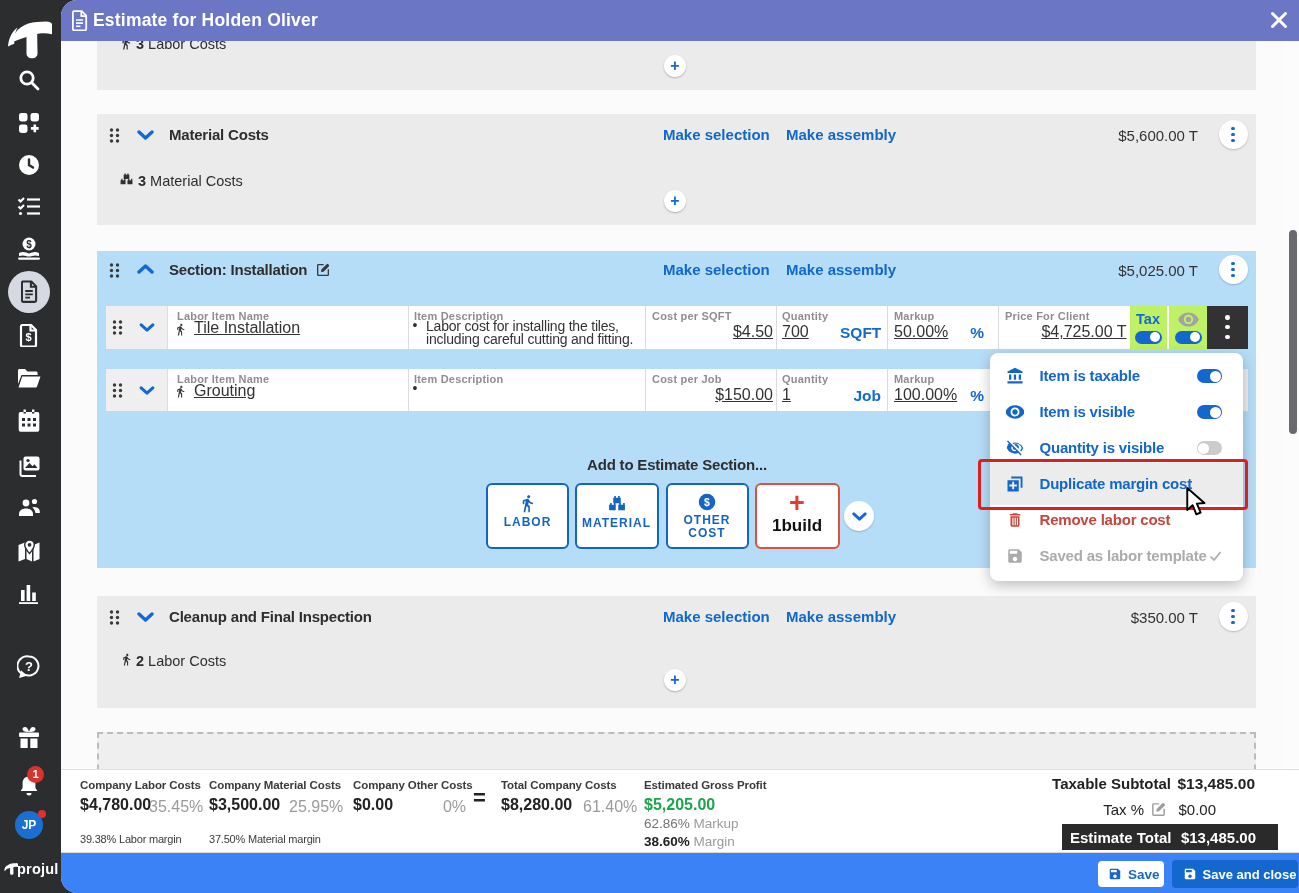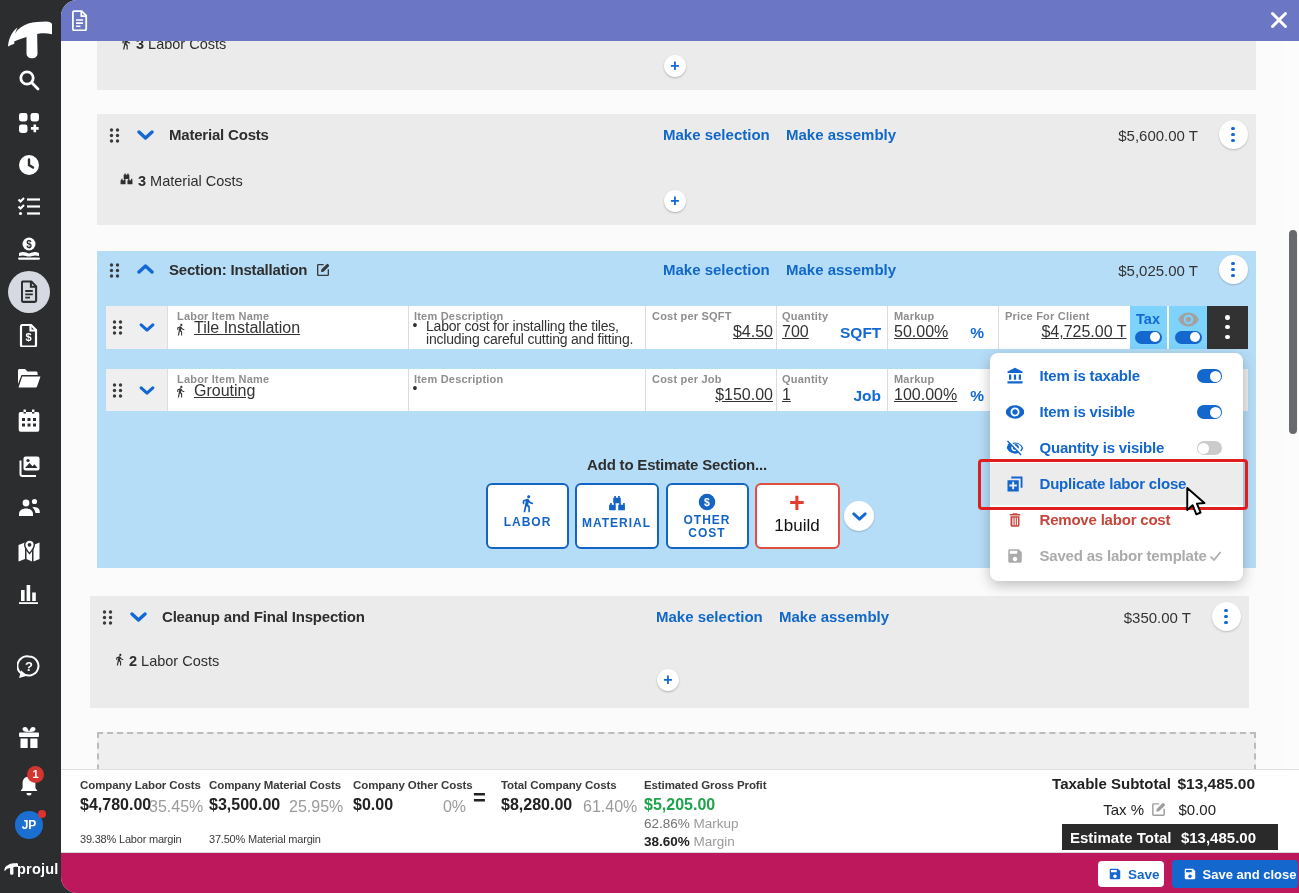--- a/index.html
+++ b/index.html
@@ -19,21 +19,21 @@
 .dotcirc{position:absolute;width:29px;height:29px;border-radius:50%;background:#fff;box-shadow:0 1px 2px rgba(0,0,0,.2);}
 .dotcirc i{position:absolute;left:12.7px;width:3.6px;height:3.6px;border-radius:50%;background:#1269d3;}
 .row{position:absolute;background:#fff;}
 .lcell{position:absolute;background:#efefef;border-right:1px solid #dddddd;}
 .vdiv{position:absolute;width:1px;background:#dcdcdc;}
 .lab{position:absolute;font-size:11px;font-weight:bold;color:#8e8e8e;letter-spacing:.2px;}
 .val{position:absolute;font-size:16px;color:#333;white-space:nowrap;text-decoration:underline;}
 .vr{text-align:right;}
 .bluebtn{color:#1269d3;font-weight:bold;font-size:15.5px;position:absolute;}
 .desc{position:absolute;font-size:14px;color:#333;line-height:13.5px;white-space:nowrap;letter-spacing:-.2px;}
-.gcell{position:absolute;background:#7dd3fc;}
+.gcell{position:absolute;background:#bef264;}
 .tog{position:absolute;border-radius:8px;background:#1467cd;}
 .tog:after{content:"";position:absolute;right:1.5px;top:1.5px;bottom:1.5px;aspect-ratio:1;border-radius:50%;background:#fff;}
 .togoff{background:#cbcbcb;}
 .togoff:after{right:auto;left:1.5px;}
 .mitem{position:absolute;height:36px;width:253px;}
 .mtext{position:absolute;left:50px;top:9px;font-size:15px;font-weight:bold;color:#1266cc;letter-spacing:-.2px;white-space:nowrap;}
 .micon{position:absolute;left:16px;top:9px;width:18px;height:18px;}
 .btn-add{position:absolute;width:83px;height:66px;background:#fff;border:2px solid #1464c4;border-radius:6px;text-align:center;}
 .btn-add .bl{font-size:12px;font-weight:bold;color:#1464c4;letter-spacing:1px;line-height:13px;}
 .sumlab{position:absolute;font-size:11.5px;font-weight:bold;color:#3a3a3a;letter-spacing:-.1px;white-space:nowrap;}
@@ -45,20 +45,21 @@
 </head>
 <body>
 <div id="panel"></div>
 
 <div id="hdr">
   <svg class="abs" style="left:11px;top:10px" width="16" height="21" viewBox="0 0 18 23">
       <path d="M2 1h9l5 5v15a1.5 1.5 0 0 1-1.5 1.5h-12A1.5 1.5 0 0 1 1 21V2.5A1.5 1.5 0 0 1 2 1z" fill="none" stroke="#fff" stroke-width="2"></path>
       <path d="M10.5 1v5.5H16" fill="none" stroke="#fff" stroke-width="2"></path>
       <path d="M4.5 11h8M4.5 14.5h8M4.5 18h5" stroke="#fff" stroke-width="1.8"></path>
     </svg>
+  <div class="ttl">Estimate for Holden Oliver</div>
   <svg class="abs" style="left:1209px;top:11px" width="18" height="18" viewBox="0 0 18 18">
       <path d="M2.5 2.5 L15.5 15.5 M15.5 2.5 L2.5 15.5" stroke="#fff" stroke-width="3" stroke-linecap="round"></path>
     </svg>
 </div>
 
 <div class="card" style="left:97px;top:41px;width:1159px;height:49px;">
   <svg class="abs" style="left:22px;top:-6px" width="14" height="16" viewBox="0 0 24 24">
       <path fill="#2f2f2f" d="M13.5 5.5c1.1 0 2-.9 2-2s-.9-2-2-2-2 .9-2 2 .9 2 2 2zM9.8 8.9L7 23h2.1l1.8-8 2.1 2v6h2v-7.5l-2.1-2 .6-3C14.8 12 16.8 13 19 13v-2c-1.9 0-3.5-1-4.3-2.4l-1-1.6c-.4-.6-1-1-1.7-1-.3 0-.5.1-.8.1L6 8.3V13h2V9.6l1.8-.7"></path>
     </svg>
   <div class="abs sub" style="left:39px;top:-5px;"><span class="bold">3</span> Labor Costs</div>
@@ -229,29 +230,29 @@
 </div>
 <div class="btn-add" style="left:665.5px;top:483px;width:83px;">
   <svg style="margin:8px auto 3px" width="18" height="18" viewBox="0 0 24 24">
       <circle cx="12" cy="12" r="11" fill="#1464c4"></circle>
       <text x="12" y="17" text-anchor="middle" font-size="14" font-weight="bold" fill="#fff" font-family="Liberation Sans,sans-serif">$</text>
     </svg>
   <div class="bl">OTHER<br>COST</div>
 </div>
 <div class="btn-add" style="left:754.5px;top:483px;width:85px;border-color:#dd4f3e;">
   <div style="margin-top:4px;font-size:27px;font-weight:bold;color:#e23d2e;line-height:28px;">+</div>
-  <div style="font-size:17px;font-weight:normal;color:#111;line-height:18px;">1build</div>
+  <div style="font-size:17px;font-weight:bold;color:#111;line-height:18px;">1build</div>
 </div>
 <div class="dotcirc" style="left:843.5px;top:500.5px;width:30px;height:30px;">
   <svg class="abs" style="left:8px;top:11px" width="15" height="9" viewBox="0 0 17 10">
       <path d="M2 2 L8.5 8 L15 2" fill="none" stroke="#1269d3" stroke-width="3.2" stroke-linecap="round" stroke-linejoin="round"></path>
     </svg>
 </div>
 
-<div class="card" style="left:90px;top:596px;width:1159px;height:112px;">
+<div class="card" style="left:97px;top:596px;width:1159px;height:112px;">
   <svg class="abs" style="left:12px;top:13.5px" width="11" height="15" viewBox="0 0 11 15">
       <g fill="#3a3a3a">
         <circle cx="2.5" cy="2" r="1.7"></circle>
         <circle cx="8.5" cy="2" r="1.7"></circle>
         <circle cx="2.5" cy="7.5" r="1.7"></circle>
         <circle cx="8.5" cy="7.5" r="1.7"></circle>
         <circle cx="2.5" cy="13" r="1.7"></circle>
         <circle cx="8.5" cy="13" r="1.7"></circle>
       </g>
     </svg>
@@ -305,21 +306,21 @@
   <svg class="abs" style="left:1089px;top:31px" width="17" height="17" viewBox="0 0 24 24">
       <path fill="#9e9e9e" d="M5 3h8v2H5v14h14v-8h2v8a2 2 0 0 1-2 2H5a2 2 0 0 1-2-2V5a2 2 0 0 1 2-2zm15.7 1.3-1-1a1.6 1.6 0 0 0-2.3 0l-7.9 7.9-.5 3.8 3.8-.5 7.9-7.9a1.6 1.6 0 0 0 0-2.3z"></path>
     </svg>
   <div class="abs" style="left:1030px;top:31px;width:125px;text-align:right;font-size:15px;color:#222;">$0.00</div>
   <div class="abs" style="left:1001px;top:54px;width:216px;height:26px;background:#2a2a2a;">
     <div class="abs" style="left:8px;top:5px;font-size:15px;font-weight:bold;color:#fff;">Estimate Total</div>
     <div class="abs" style="right:22px;top:5px;font-size:15px;font-weight:bold;color:#fff;">$13,485.00</div>
   </div>
 </div>
 
-<div class="abs" style="left:61px;top:852px;width:1238px;height:41px;background:#be185d;border-top:1px solid #d9d9d9;border-radius:0 0 0 16px;z-index:8;">
+<div class="abs" style="left:61px;top:852px;width:1238px;height:41px;background:#3b82f6;border-top:1px solid #d9d9d9;border-radius:0 0 0 16px;z-index:8;">
   <div class="abs" style="left:1037px;top:8px;width:66px;height:26px;background:#fff;border-radius:4px;">
     <svg class="abs" style="left:10px;top:6px" width="14" height="14" viewBox="0 0 24 24">
         <path fill="#1467cd" d="M17 3H5c-1.1 0-2 .9-2 2v14c0 1.1.9 2 2 2h14c1.1 0 2-.9 2-2V7l-4-4zm-5 16c-1.7 0-3-1.3-3-3s1.3-3 3-3 3 1.3 3 3-1.3 3-3 3zm3-10H5V5h10v4z"></path>
       </svg>
     <div class="abs" style="left:30px;top:6px;font-size:13.5px;font-weight:bold;color:#1467cd;">Save</div>
   </div>
   <div class="abs" style="left:1110.5px;top:7px;width:126px;height:28px;background:#1467cd;border-radius:4px;">
     <svg class="abs" style="left:11px;top:7px" width="14" height="14" viewBox="0 0 24 24">
         <path fill="#fff" d="M17 3H5c-1.1 0-2 .9-2 2v14c0 1.1.9 2 2 2h14c1.1 0 2-.9 2-2V7l-4-4zm-5 16c-1.7 0-3-1.3-3-3s1.3-3 3-3 3 1.3 3 3-1.3 3-3 3zm3-10H5V5h10v4z"></path>
       </svg>
@@ -346,21 +347,21 @@
   <svg class="micon" viewBox="0 0 24 24">
       <path fill="#1266cc" d="M12 6a9.8 9.8 0 0 1 9 6 9.9 9.9 0 0 1-2.2 3.2l1.4 1.4A11.8 11.8 0 0 0 23 12 11.8 11.8 0 0 0 8.4 5.4L10 7a10 10 0 0 1 2-1zm-1.1 1.2 2.1 2.1a2.5 2.5 0 0 1 1.7 1.7l2.1 2.1a4.5 4.5 0 0 0-5.9-5.9zM1.3 3.3l2.5 2.5A11.8 11.8 0 0 0 1 12a11.8 11.8 0 0 0 15.2 6.7l3.2 3.2 1.4-1.4L2.7 1.9 1.3 3.3zm6.4 6.4 1.5 1.5a2.5 2.5 0 0 0 3.1 3.1l1.5 1.5a4.5 4.5 0 0 1-6.1-6.1z"></path>
     </svg>
   <div class="mtext">Quantity is visible</div>
   <div class="tog togoff" style="left:207px;top:11px;width:25.5px;height:14px;"></div>
 </div>
 <div class="mitem" style="left:989.5px;top:463px;height:42px;background:#ececec;z-index:11;">
   <svg class="micon" style="top:12px" viewBox="0 0 24 24">
       <path fill="#1266cc" d="M7 2h15v15h-2.5V4.5H7V2zm-5 5h15v15H2V7zm6.2 12h2.6v-3.7H14.5v-2.6H10.8V9h-2.6v3.7H4.5v2.6h3.7V19z"></path>
     </svg>
-  <div class="mtext" style="top:12px">Duplicate labor close</div>
+  <div class="mtext" style="top:12px">Duplicate margin cost</div>
 </div>
 <div class="mitem" style="left:989.5px;top:502px;z-index:11;">
   <svg class="micon" viewBox="0 0 24 24">
       <path fill="#c5463c" d="M6 19c0 1.1.9 2 2 2h8c1.1 0 2-.9 2-2V7H6v12zM8.5 9h1.5v10H8.5V9zm3 0h1.5v10h-1.5V9zm3 0H16v10h-1.5V9zM19 4h-3.5l-1-1h-5l-1 1H5v2h14V4z"></path>
     </svg>
   <div class="mtext" style="color:#c5463c;">Remove labor cost</div>
 </div>
 <div class="mitem" style="left:989.5px;top:538px;z-index:11;">
   <svg class="micon" viewBox="0 0 24 24">
       <path fill="#ababab" d="M17 3H5c-1.1 0-2 .9-2 2v14c0 1.1.9 2 2 2h14c1.1 0 2-.9 2-2V7l-4-4zm-5 16c-1.7 0-3-1.3-3-3s1.3-3 3-3 3 1.3 3 3-1.3 3-3 3zm3-10H5V5h10v4z"></path>

